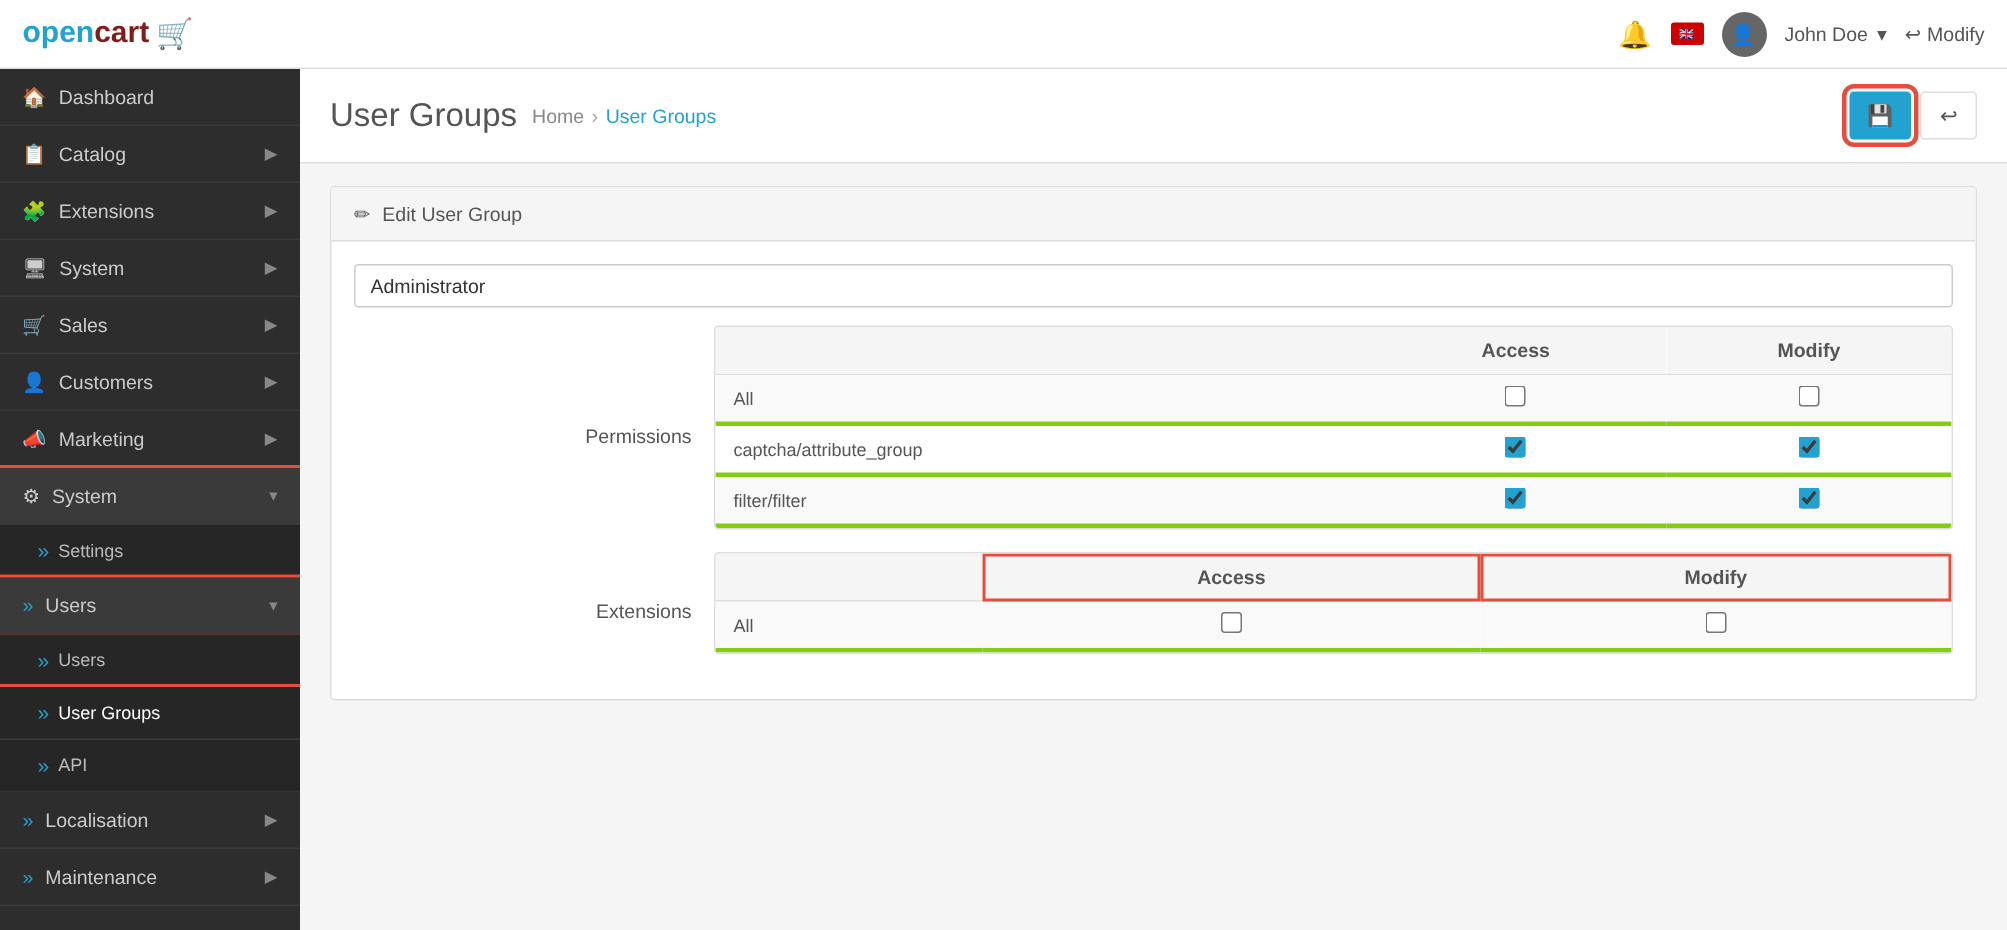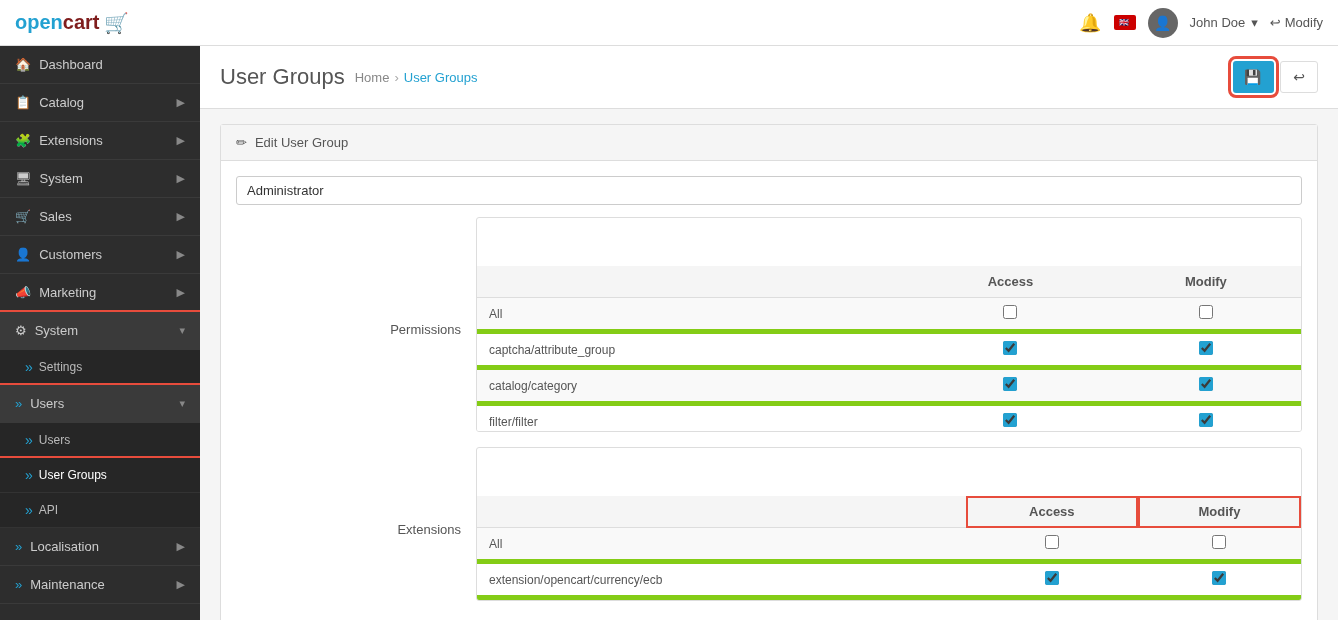--- a/index.html
+++ b/index.html
@@ -186,34 +186,33 @@
       border: 1px solid #ddd;
       border-radius: 3px;
       overflow: hidden;
       max-height: 215px;
       overflow-y: auto;
       position: relative;
     }
     .perm-table {
       width: 100%;
       border-collapse: collapse;
-      margin-top: 48px;
     }
     .perm-table thead th {
       background: #f5f5f5;
       padding: 8px 12px;
       text-align: center;
       font-size: 13px;
       color: #555;
       border-bottom: 1px solid #ddd;
       position: sticky;
       top: 0;
     }
     .perm-table thead th:first-child { text-align: left; }
-    .perm-table tbody tr { border-bottom: 5px solid #84cc16; }
+    .perm-table tbody tr { border-bottom: 3px solid #84cc16; }
     .perm-table tbody tr:nth-child(odd) { background: #f9f9f9; }
     .perm-table tbody tr:nth-child(even) { background: #fff; }
     .perm-table tbody td {
       padding: 7px 12px;
       font-size: 12px;
       color: #555;
       text-align: center;
     }
     .perm-table tbody td:first-child { text-align: left; }
     .cb-blue {
@@ -419,25 +418,20 @@
                     <td>All</td>
                     <td><input type="checkbox" class="cb-blue" style=""></td>
                     <td><input type="checkbox" class="cb-blue" style=""></td>
                   </tr>
                   <tr>
                     <td>captcha/attribute_group</td>
                     <td><input type="checkbox" class="cb-blue" checked="" style=""></td>
                     <td><input type="checkbox" class="cb-blue" checked="" style=""></td>
                   </tr>
                   <tr>
-                    <td>catalog/category</td>
-                    <td><input type="checkbox" class="cb-blue" checked="" style=""></td>
-                    <td><input type="checkbox" class="cb-blue" checked="" style=""></td>
-                  </tr>
-                  <tr>
                     <td>filter/filter</td>
                     <td><input type="checkbox" class="cb-blue" checked="" style=""></td>
                     <td><input type="checkbox" class="cb-blue" checked="" style=""></td>
                   </tr>
                 </tbody>
               </table>
             </div>
           </div>
 
           <div class="permissions-section">
@@ -450,25 +444,20 @@
                     <th style="outline:2px solid #e74c3c; outline-offset:-2px;">Access</th>
                     <th style="outline:2px solid #e74c3c; outline-offset:-2px;">Modify</th>
                   </tr>
                 </thead>
                 <tbody>
                   <tr>
                     <td>All</td>
                     <td><input type="checkbox" class="cb-blue" style=""></td>
                     <td><input type="checkbox" class="cb-blue" style=""></td>
                   </tr>
-                  <tr>
-                    <td>extension/opencart/currency/ecb</td>
-                    <td><input type="checkbox" class="cb-blue" checked="" style=""></td>
-                    <td><input type="checkbox" class="cb-blue" checked="" style=""></td>
-                  </tr>
                 </tbody>
               </table>
             </div>
           </div>
 
         </div>
       </div>
     </div>
   </div>
 </div>

